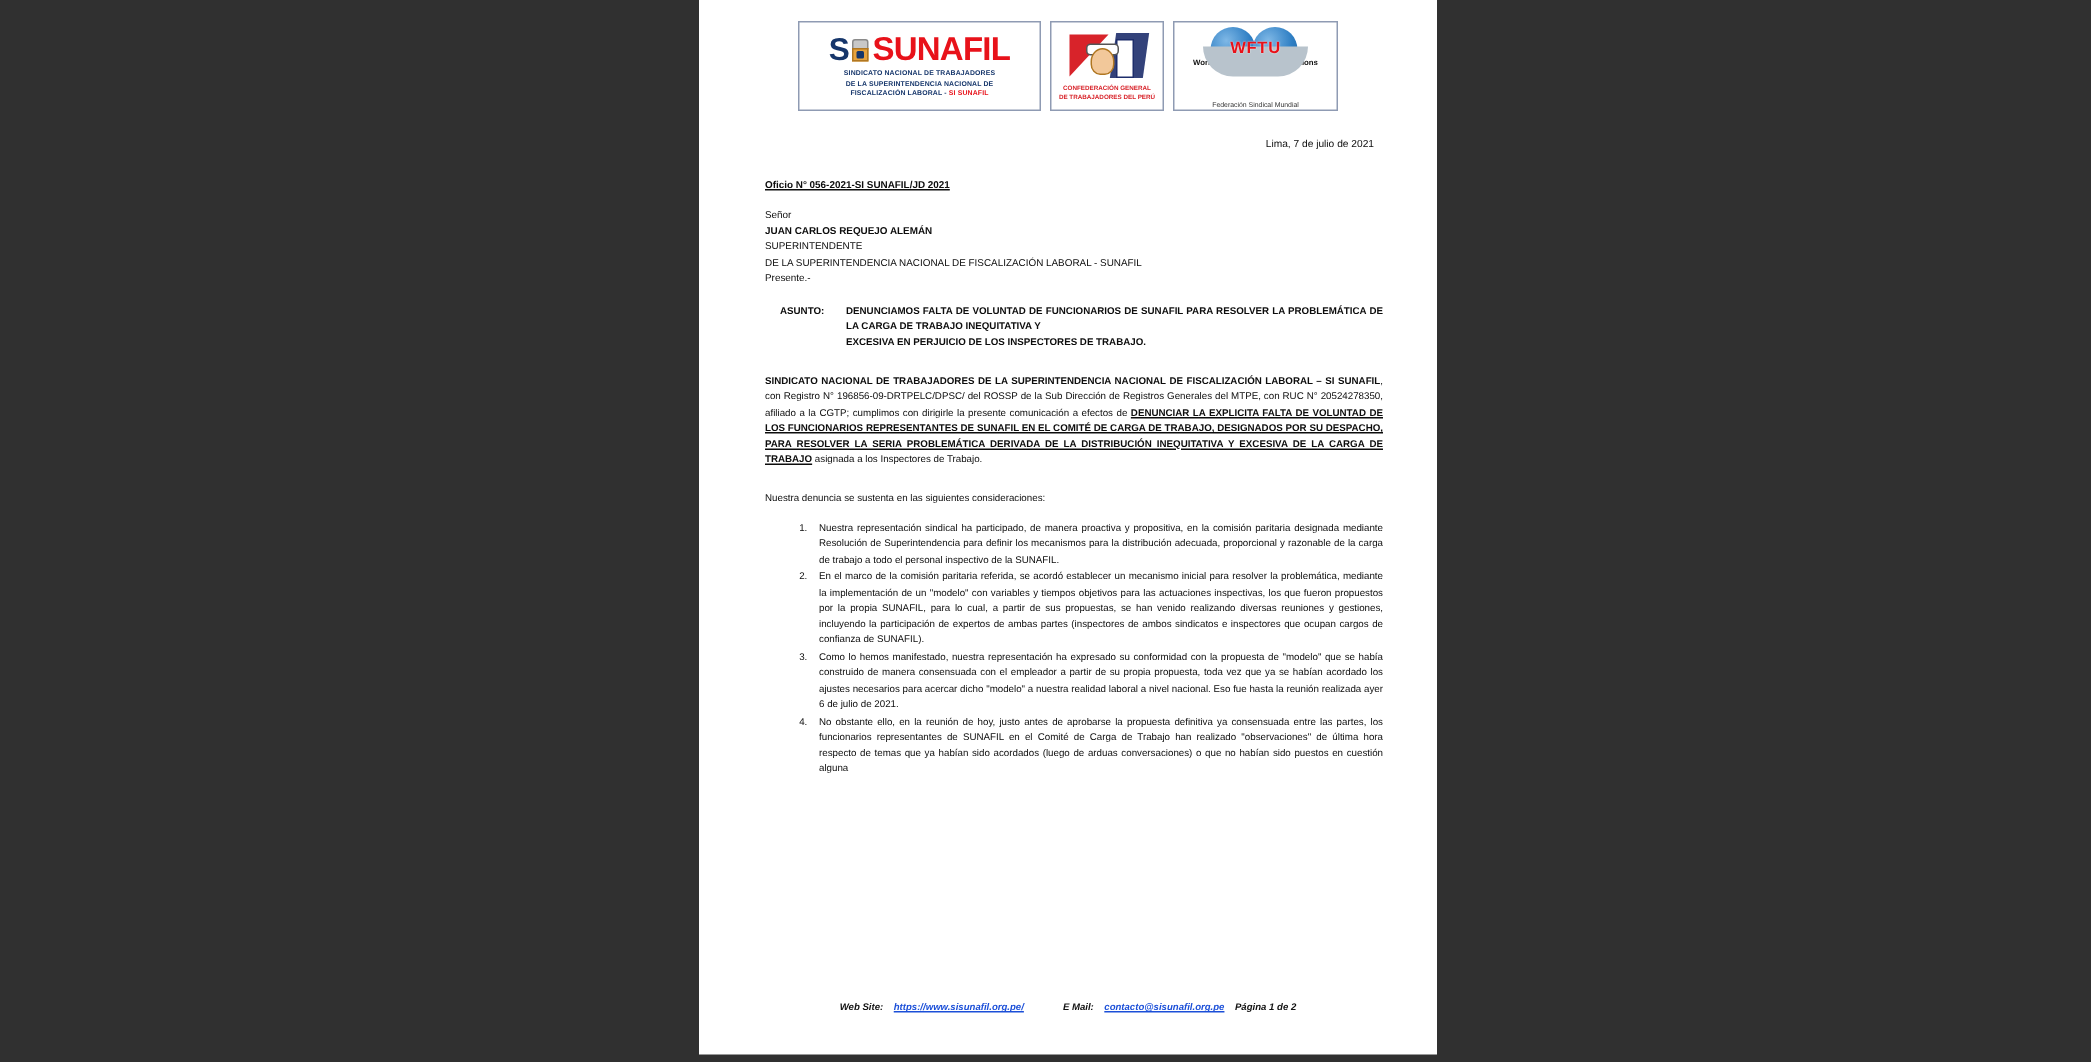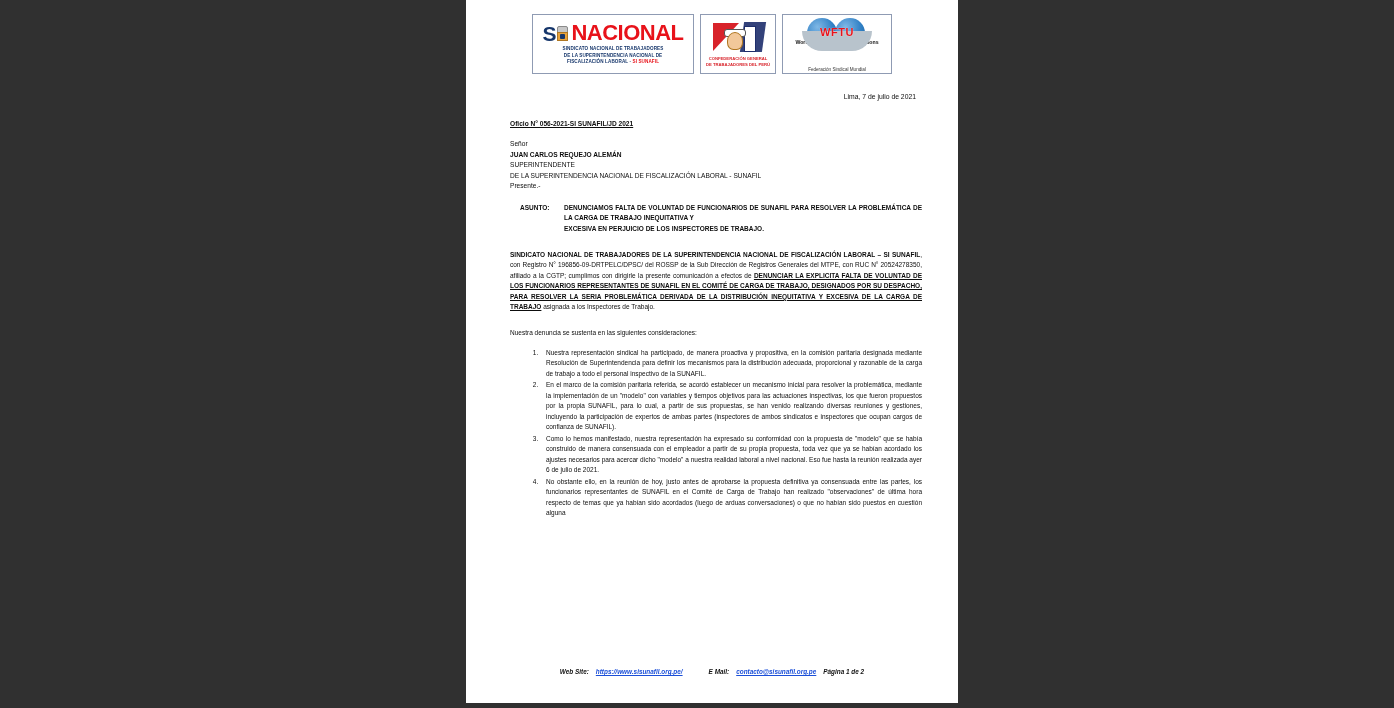--- a/index.html
+++ b/index.html
@@ -325,21 +325,21 @@
     <div class="logo-row">
 
       <div class="logo-box logo-sunafil">
         <div class="sunafil-word">
           <span class="sunafil-s">S</span>
           <span class="sunafil-mark">
             <span class="m-top"></span>
               <span class="m-bot"></span>
               <span class="m-dot"></span>
           </span>
-          <span class="sunafil-red">NACIONAL</span>
+          <span class="sunafil-red">SUNAFIL</span>
         </div>
         <div class="sunafil-sub">
           <div>SINDICATO NACIONAL DE TRABAJADORES</div>
           <div>DE LA SUPERINTENDENCIA NACIONAL DE</div>
           <div><span>FISCALIZACIÓN LABORAL - </span><span class="redpart">SI SUNAFIL</span></div>
         </div>
       </div>
 
       <div class="logo-box logo-cgtp">
         <div class="cgtp-art">

